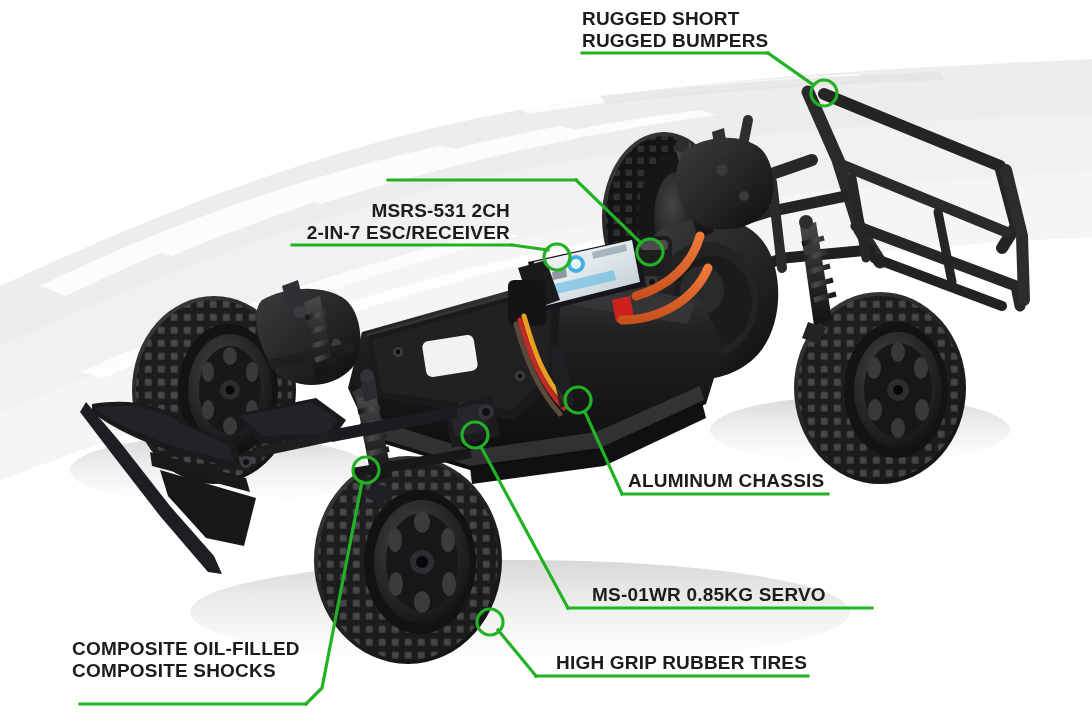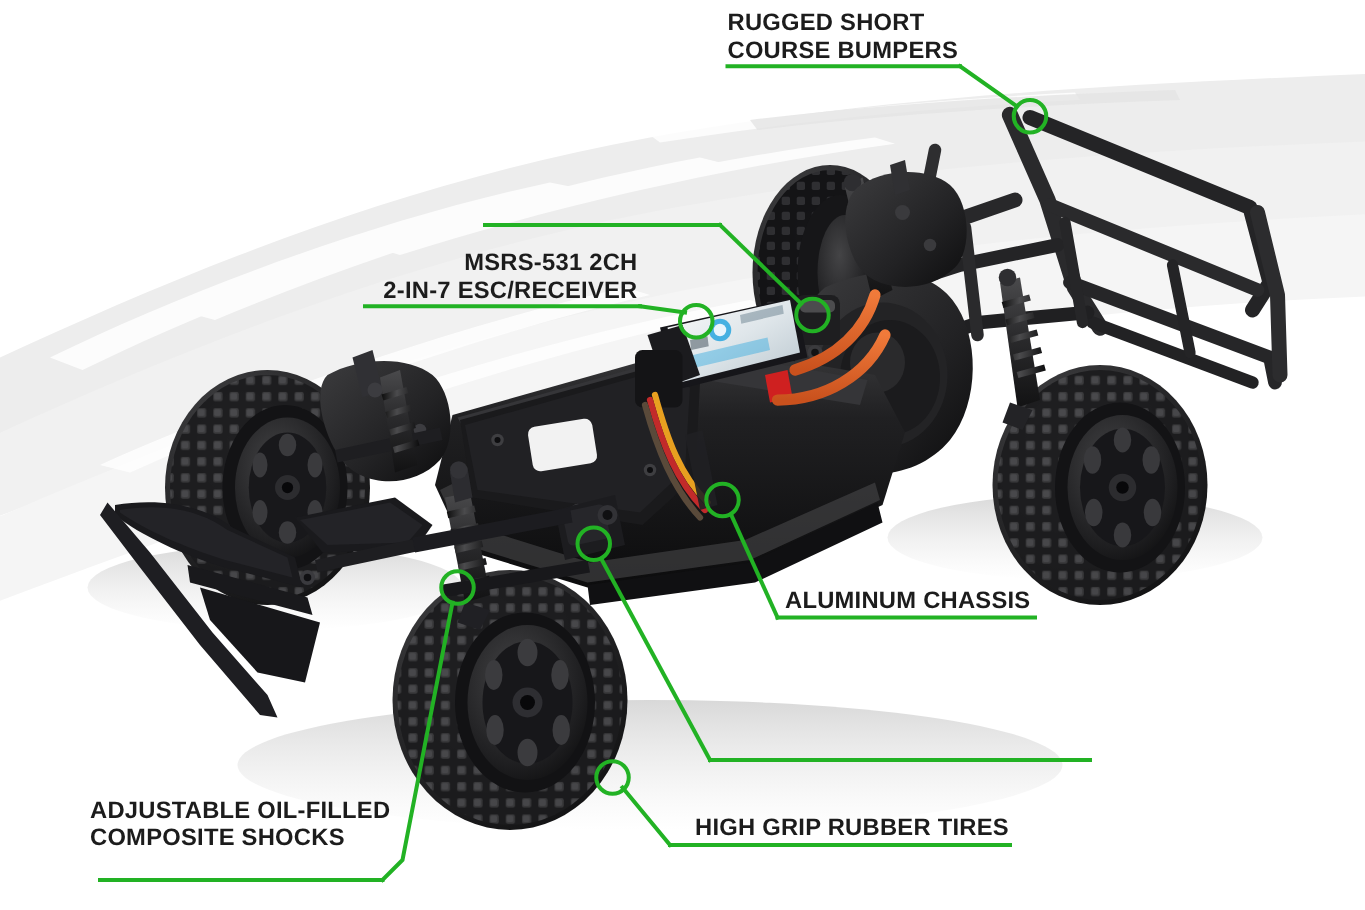--- a/index.html
+++ b/index.html
@@ -384,20 +384,21 @@
         </g>
         <g>
           <line x1="80" y1="704" x2="306" y2="704"></line>
           <polyline points="306,704 322,688 362,482"></polyline>
           <circle cx="366" cy="470" r="13"></circle>
         </g>
       </g>
   </svg>
 
   <div id="labels">
-      <div class="lbl l" style="left: 582px; top: 8px;"><div>RUGGED SHORT</div><div>COURSE BUMPERS</div></div>
+      <div class="lbl l" style="left: 582px; top: 8px;"><div>RUGGED SHORT</div><div>RUGGED BUMPERS</div></div>
       <div class="lbl r" style="left: 232px; top: 200px; width: 278px;"><div>MSRS-531 2CH</div><div>2-IN-7 ESC/RECEIVER</div></div>
       <div class="lbl l" style="left: 628px; top: 470px;"><div>ALUMINUM CHASSIS</div></div>
+      <div class="lbl l" style="left: 592px; top: 584px;"><div>MS-01WR 0.85KG SERVO</div></div>
       <div class="lbl l" style="left: 556px; top: 652px;"><div>HIGH GRIP RUBBER TIRES</div></div>
-      <div class="lbl l" style="left: 72px; top: 638px;"><div>ADJUSTABLE OIL-FILLED</div><div>COMPOSITE SHOCKS</div></div>
+      <div class="lbl l" style="left: 72px; top: 638px;"><div>COMPOSITE OIL-FILLED</div><div>COMPOSITE SHOCKS</div></div>
     </div>
 
 </div>
 
 </body></html>

